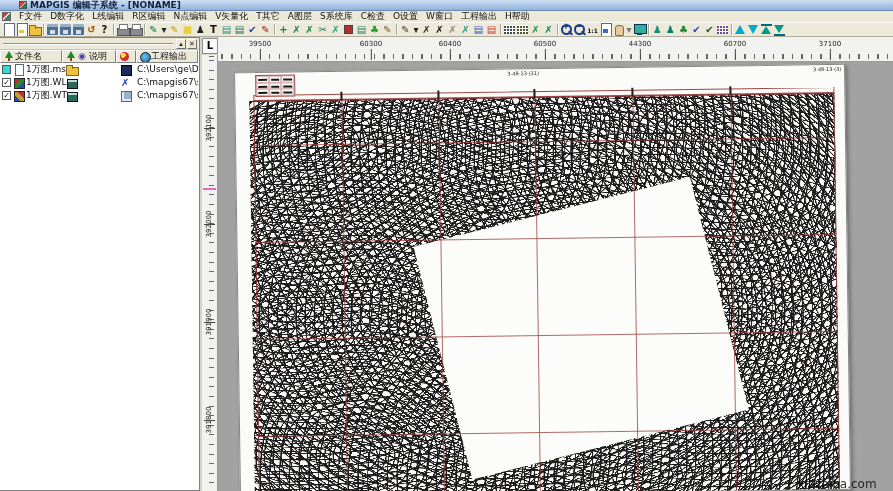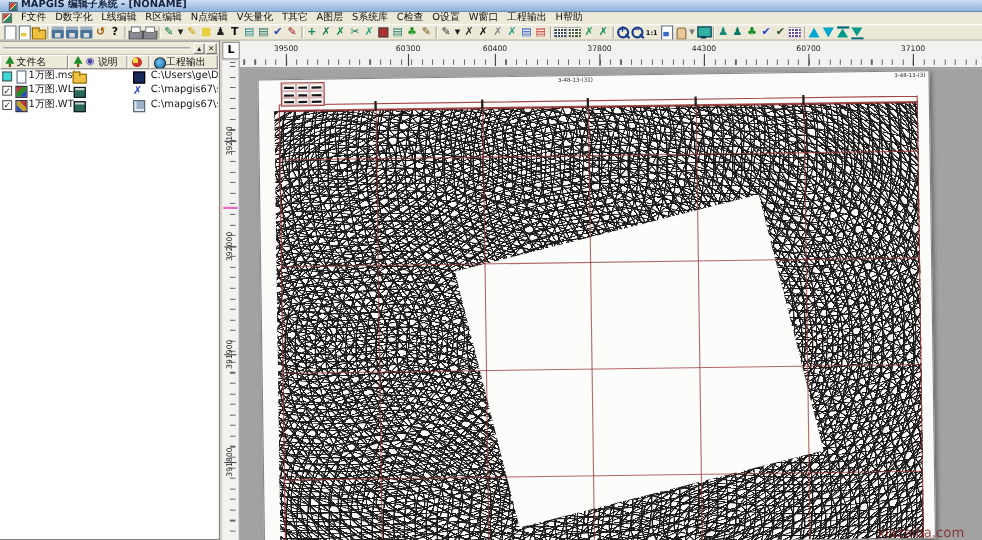--- a/index.html
+++ b/index.html
@@ -1,21 +1,21 @@
 <!DOCTYPE html>
 <html><head>
 <meta charset="utf-8">
 <style>
   *{box-sizing:border-box;margin:0;padding:0}
   html,body{width:893px;height:491px;overflow:hidden}
   body{font-family:"DejaVu Sans","Liberation Sans",sans-serif;font-size:9px;cursor:default}
   #app{position:relative;width:893px;height:491px;background:#d6d2c4;overflow:hidden}
 
   
-  .titlebar{position:absolute;left:0;top:0;right:0;height:11px;background:linear-gradient(#cfdff2,#8fb2dc);border-bottom:1px solid #6a8ab0;display:flex;align-items:flex-end;padding-left:8px}
+  .titlebar{position:absolute;left:0;top:0;right:0;height:11px;background:linear-gradient(#cfdff2,#8fb2dc);border-bottom:1px solid #6a8ab0;display:flex;align-items:center;padding-left:19px}
   .app-ico{width:8px;height:8px;margin-right:3px;background:linear-gradient(135deg,#d84430 0 45%,#f2f2f2 45% 55%,#2a7a4a 55%);border:1px solid #456;flex:none}
   .title-text{font-weight:bold;font-size:9px;color:#14233f;line-height:11px;white-space:nowrap}
 
   
   .menubar{position:absolute;left:0;top:11px;right:0;height:11px;background:#ece9d8;display:flex;align-items:center;padding-left:2px}
   .mdi{width:9px;height:9px;background:linear-gradient(135deg,#d04030 0 40%,#ece9d8 40% 50%,#2a8a5a 50%);border:1px solid #667;margin-right:4px;flex:none}
   .mi{padding:0 4px;line-height:11px;color:#111;white-space:nowrap}
 
   
   .toolbar{position:absolute;left:0;top:22px;right:0;height:15px;background:#ece9d8;border-top:1px solid #fff;border-bottom:1px solid #b0ac9a;white-space:nowrap;padding-left:2px;overflow:hidden}
@@ -113,21 +113,21 @@
   .gl.h{position:absolute;left:18px;width:581px;height:1px;background:rgba(152,56,56,.75)}
   .gtick{position:absolute;top:20px;width:2px;height:9px;background:#222;margin-left:-1px}
   .legend{position:absolute;left:20px;top:2px;width:40px;height:22px;border:1px solid #a04848;background:#fff;display:grid;grid-template-columns:repeat(3,1fr);grid-template-rows:repeat(3,1fr);z-index:6}
   .legend i{border:1px solid rgba(170,80,80,.45);position:relative}
   .legend i::before{content:"";position:absolute;left:1px;right:1px;top:2px;height:2px;background:#161616}
   .slab{position:absolute;font-size:5px;color:#222;width:60px;text-align:center;z-index:6;line-height:6px}
 
   
   .wm{position:absolute;right:0;bottom:0;width:112px;text-align:center;z-index:60;pointer-events:none}
   .wm-big{font-size:42px;line-height:44px;font-weight:bold;color:#878787;opacity:.6;letter-spacing:-3px;white-space:nowrap}
-  .wm-site{font-size:12px;color:#7f1d1d;opacity:.8;margin-top:-5px}
+  .wm-site{font-size:12px;color:#000000;opacity:.8;margin-top:-5px}
 </style>
 </head>
 <body>
 
 <div id="app">
 
   <div class="titlebar">
     <span class="app-ico"></span>
     <span class="title-text">MAPGIS 编辑子系统 - [NONAME]</span>
   </div>
@@ -192,21 +192,21 @@
           <span class="c3i sqg"></span>
           <span class="fpath">C:\mapgis67\sa...</span>
         </div>
       </div>
   </div>
 
   <div class="corner">L</div>
 
   <div class="hruler">
     <div class="hticks"></div>
-    <span><span class="hlab" style="left:42px">39500</span><span class="hlab" style="left:153px">60300</span><span class="hlab" style="left:232px">60400</span><span class="hlab" style="left:327px">37800</span><span class="hlab" style="left:422px">44300</span><span class="hlab" style="left:517px">60700</span><span class="hlab" style="left:612px">37100</span></span>
+    <span><span class="hlab" style="left:42px">39500</span><span class="hlab" style="left:153px">60300</span><span class="hlab" style="left:232px">60400</span><span class="hlab" style="left:327px">60500</span><span class="hlab" style="left:422px">44300</span><span class="hlab" style="left:517px">60700</span><span class="hlab" style="left:612px">37100</span></span>
   </div>
 
   <div class="vruler">
     <div class="vticks"></div>
     <span><span class="vlab" style="top:68px">392100</span><span class="vlab" style="top:164px">392000</span><span class="vlab" style="top:262px">391900</span><span class="vlab" style="top:360px">391800</span></span>
     <span><span class="vtick" style="top:73px"></span><span class="vtick" style="top:169px"></span><span class="vtick" style="top:267px"></span><span class="vtick" style="top:365px"></span></span>
     <div class="vmark"></div>
   </div>
 
   <div class="canvas">

